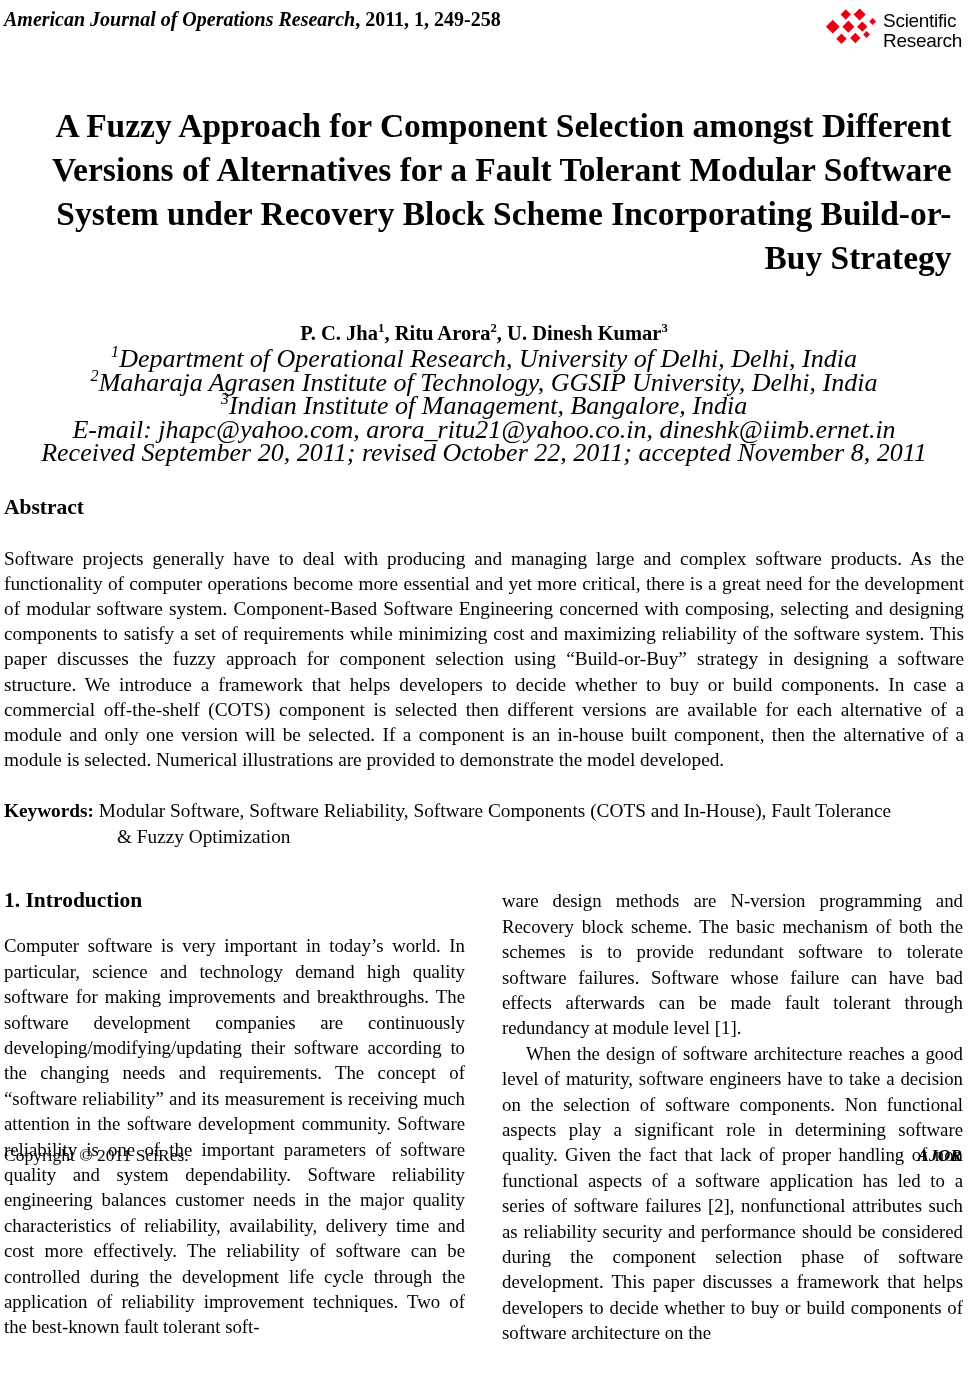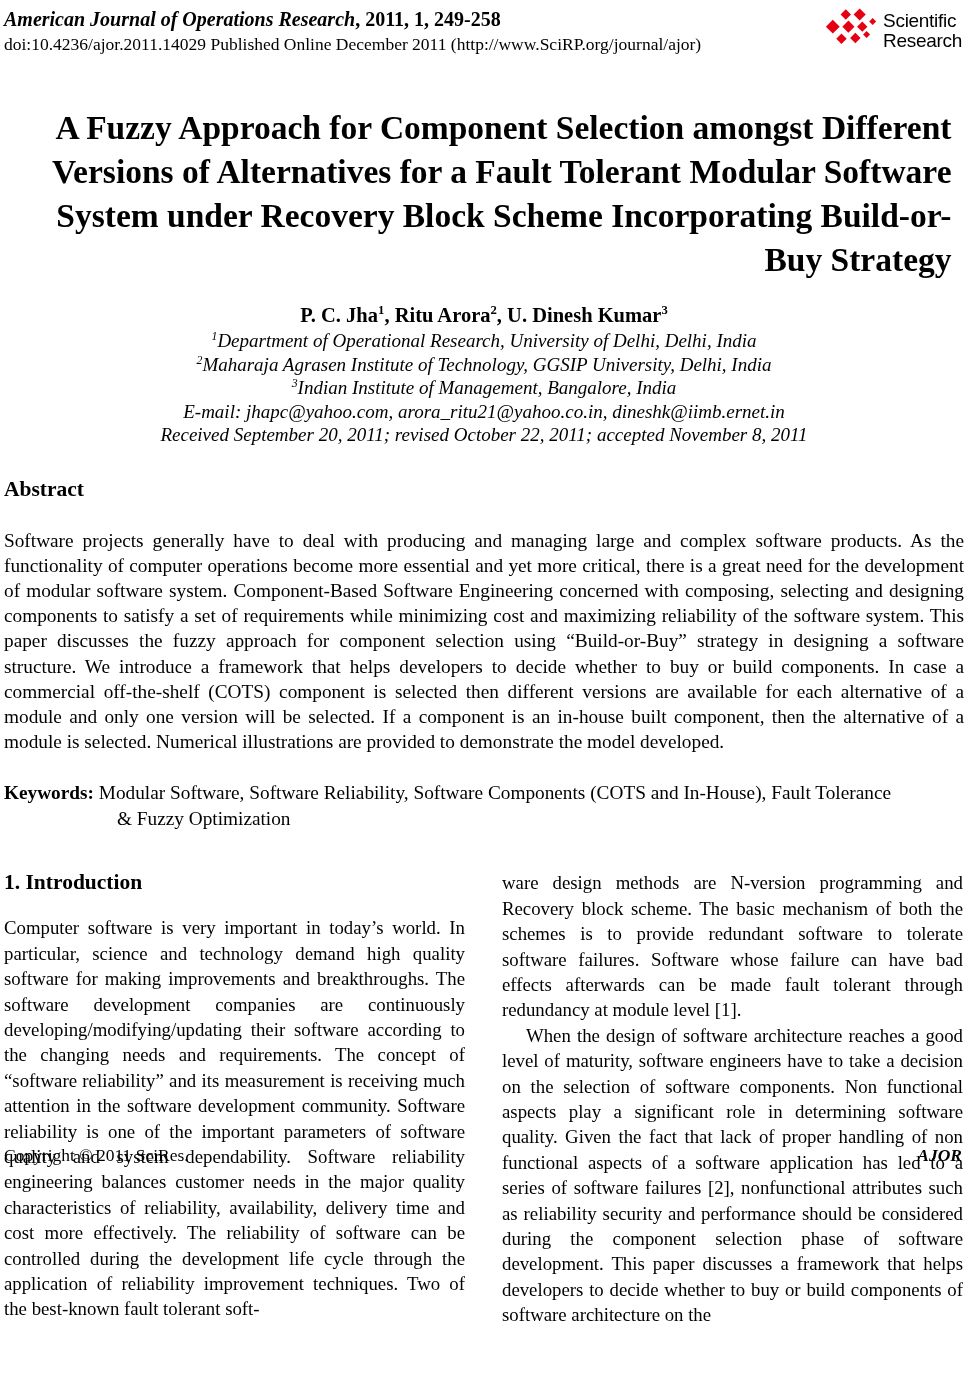--- a/index.html
+++ b/index.html
@@ -24,24 +24,24 @@
   .logo-text { font-family: "Liberation Sans", sans-serif; font-size: 19px; line-height: 20px; color: #000000; letter-spacing: -0.3px; }
 
   
   .title {
     margin: 50px auto 8px auto; max-width: 935px;
     text-align: right; font-weight: bold;
     font-size: 33.5px; line-height: 44px;
   }
 
   
-  .authors { margin-top: 19px; text-align: center; }
+  .authors { margin-top: 39px; text-align: center; }
   .author-names { font-weight: bold; font-size: 20.5px; line-height: 28px; }
   sup { font-size: 0.62em; vertical-align: super; line-height: 0; }
-  .affil, .email-line, .received-line { font-style: italic; font-size: 19px; line-height: 23.5px; }
+  .affil, .email-line, .received-line { font-style: italic; font-size: 26px; line-height: 23.5px; }
 
   
   .abstract-heading { margin-top: 30px; font-weight: bold; font-size: 21.5px; }
   .abstract-body {
     margin-top: 26px; font-size: 19.3px; line-height: 25.2px;
     text-align: justify; width: 960px;
   }
 
   
   .keywords {
@@ -68,21 +68,20 @@
   .footer .journal-abbrev { font-weight: bold; font-style: italic; }
 </style>
 </head>
 <body>
 
 <div class="page">
 
   <div class="header">
     <div class="header-left">
       <div class="journal-line"><span class="jname">American Journal of Operations Research</span><span class="jrest">, 2011, 1, 249-258</span></div>
-      <div class="doi-line">doi:10.4236/ajor.2011.14029 Published Online December 2011 (http://www.SciRP.org/journal/ajor)</div>
     </div>
     <div class="logo">
       <svg width="52" height="46" viewBox="0 0 60 52">
         <g fill="#e60012">
           <polygon points="24,1 30,7 24,13 18,7"></polygon>
           <polygon points="40,0 47,7 40,14 33,7"></polygon>
           <polygon points="9,13 17,21 9,29 1,21"></polygon>
           <polygon points="27,14 34,21 27,28 20,21"></polygon>
           <polygon points="43,15 49,21 43,27 37,21"></polygon>
           <polygon points="55,11 59,15 55,19 51,15"></polygon>

